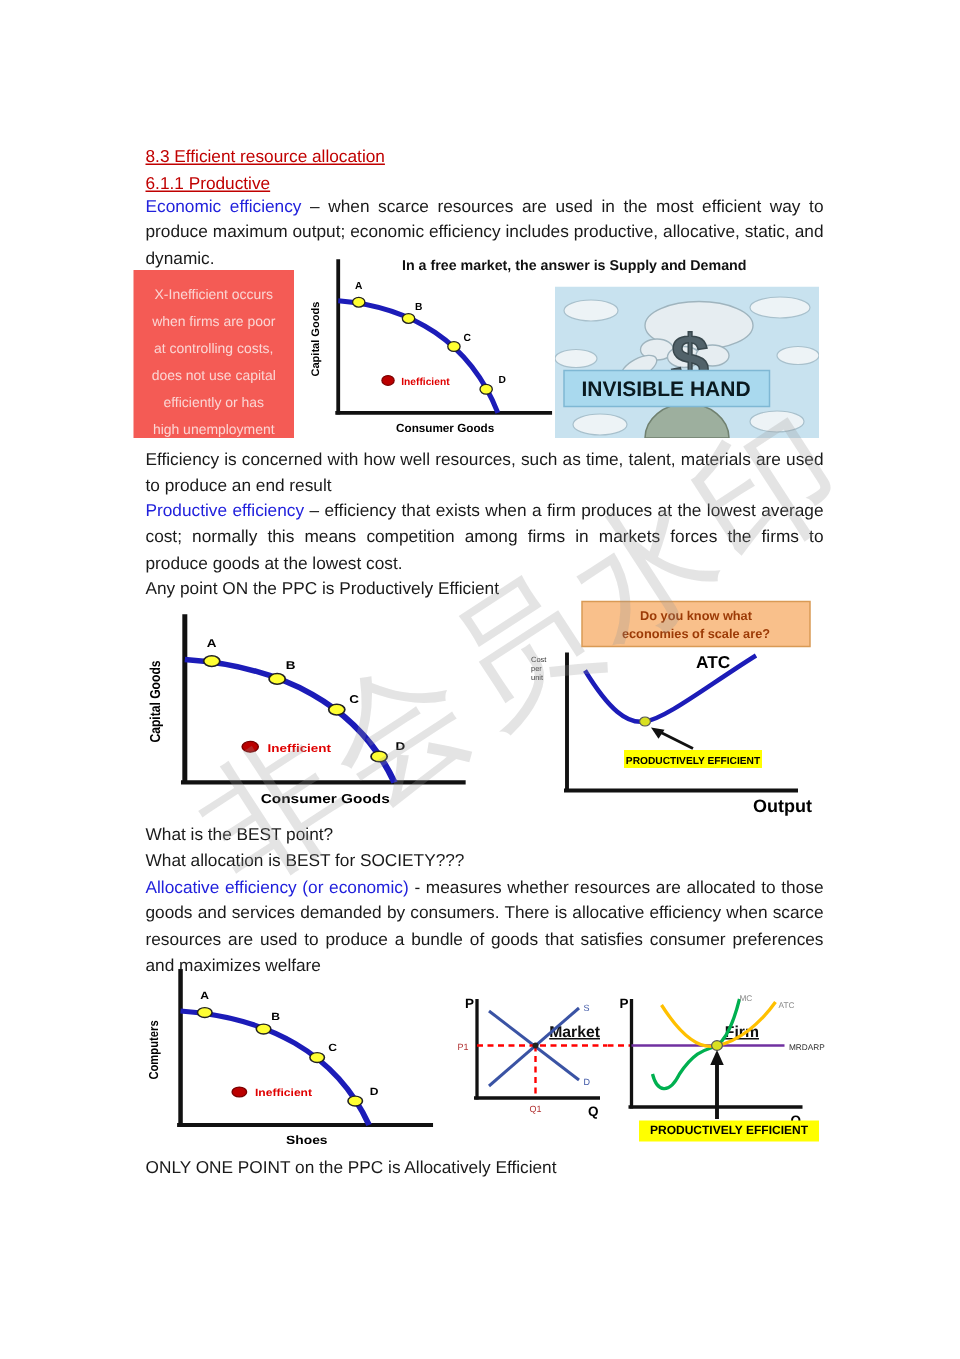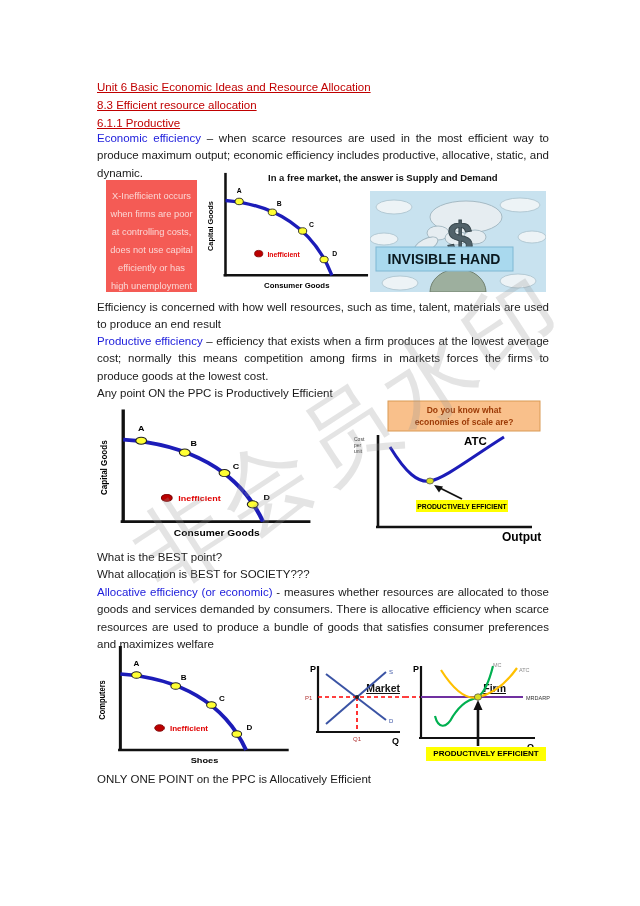--- a/index.html
+++ b/index.html
@@ -22,27 +22,26 @@
              white-space:nowrap;pointer-events:none;z-index:50;}
   svg text{font-family:"Liberation Sans",sans-serif;}
 </style>
 </head>
 <body>
 
 <div class="page">
 
   <div class="abs watermark">非会员水印</div>
 
-  <div class="abs heading" style="left:97px;top:78px;">Unit 6 Basic Economic Ideas and Resource Allocation</div>
   <div class="abs heading" style="left:97px;top:96px;">8.3 Efficient resource allocation</div>
   <div class="abs heading" style="left:97px;top:114px;">6.1.1 Productive</div>
 
   <div class="abs para" style="left:97px;top:130px;"><span class="term">Economic efficiency</span><span> – when scarce resources are used in the most efficient way to produce maximum output; economic efficiency includes productive, allocative, static, and dynamic.</span></div>
 
-  <div class="abs callout" style="left:106px;top:180px;width:91px;height:105px;">
+  <div class="abs callout" style="left:89px;top:180px;width:107px;height:105px;">
     <div>X-Inefficient occurs</div>
     <div>when firms are poor</div>
     <div>at controlling costs,</div>
     <div>does not use capital</div>
     <div>efficiently or has</div>
     <div>high unemployment</div>
   </div>
 
   <svg class="abs" style="left:204px;top:167px;" width="166" height="126" viewBox="0 0 170 128" preserveAspectRatio="none">
     <line x1="22" y1="6" x2="22" y2="111" stroke="#111" stroke-width="2.6"></line>

